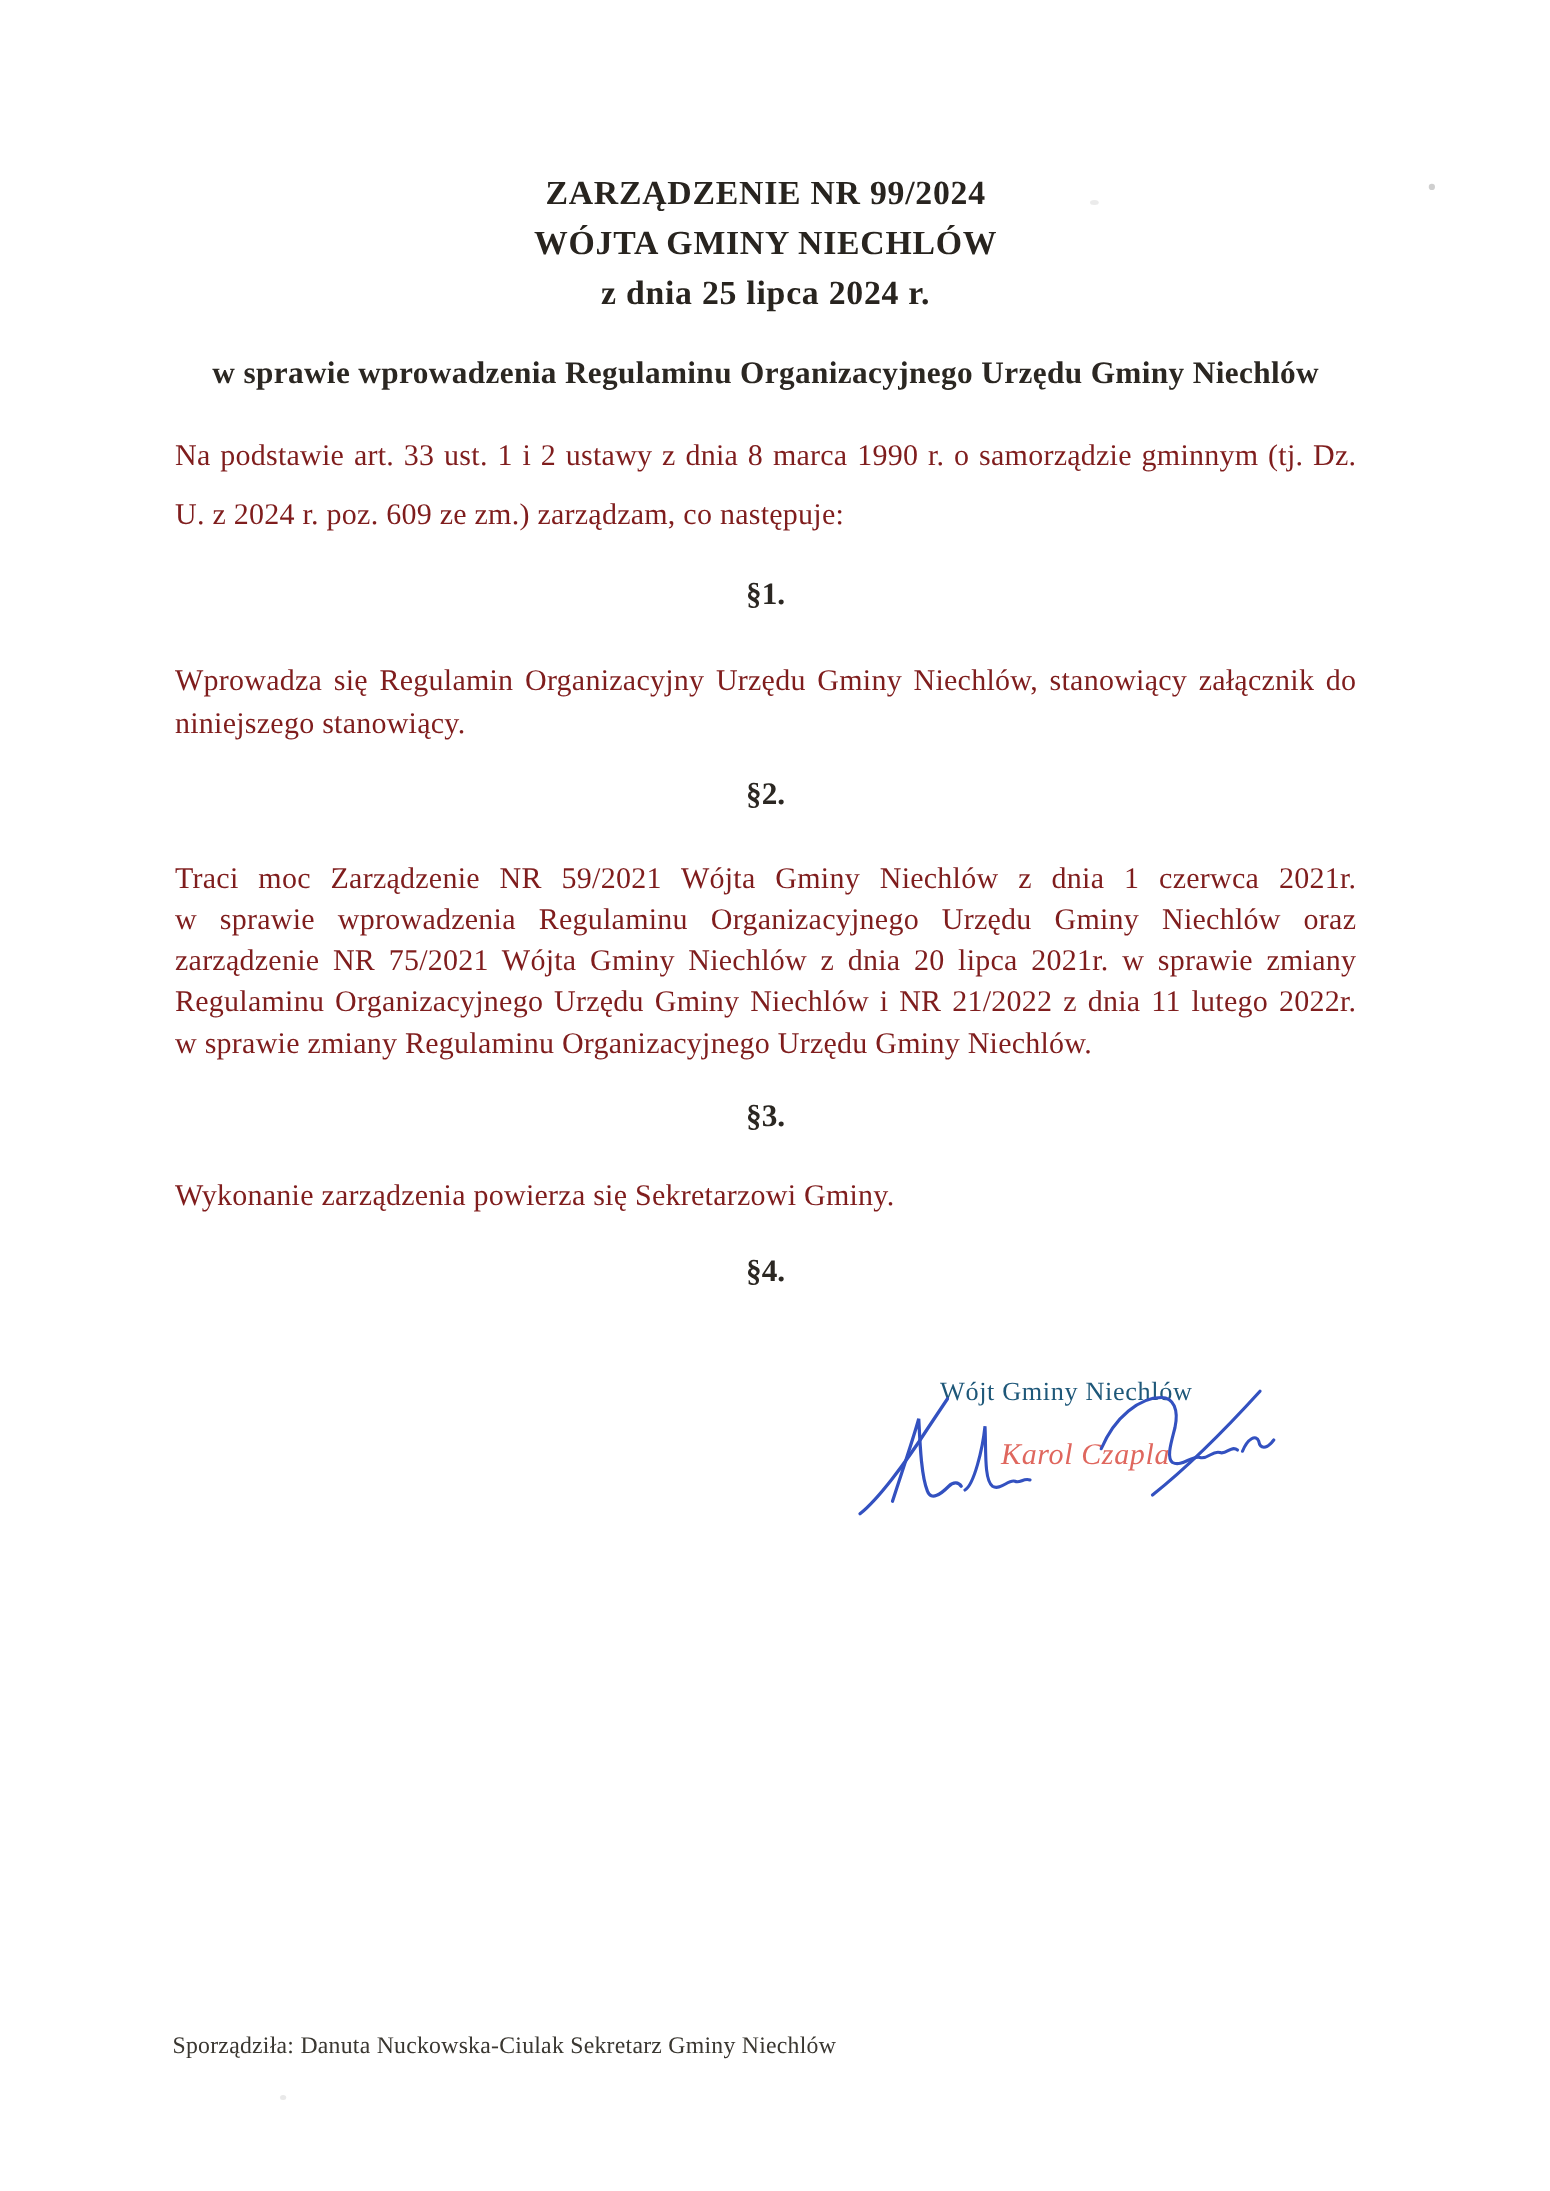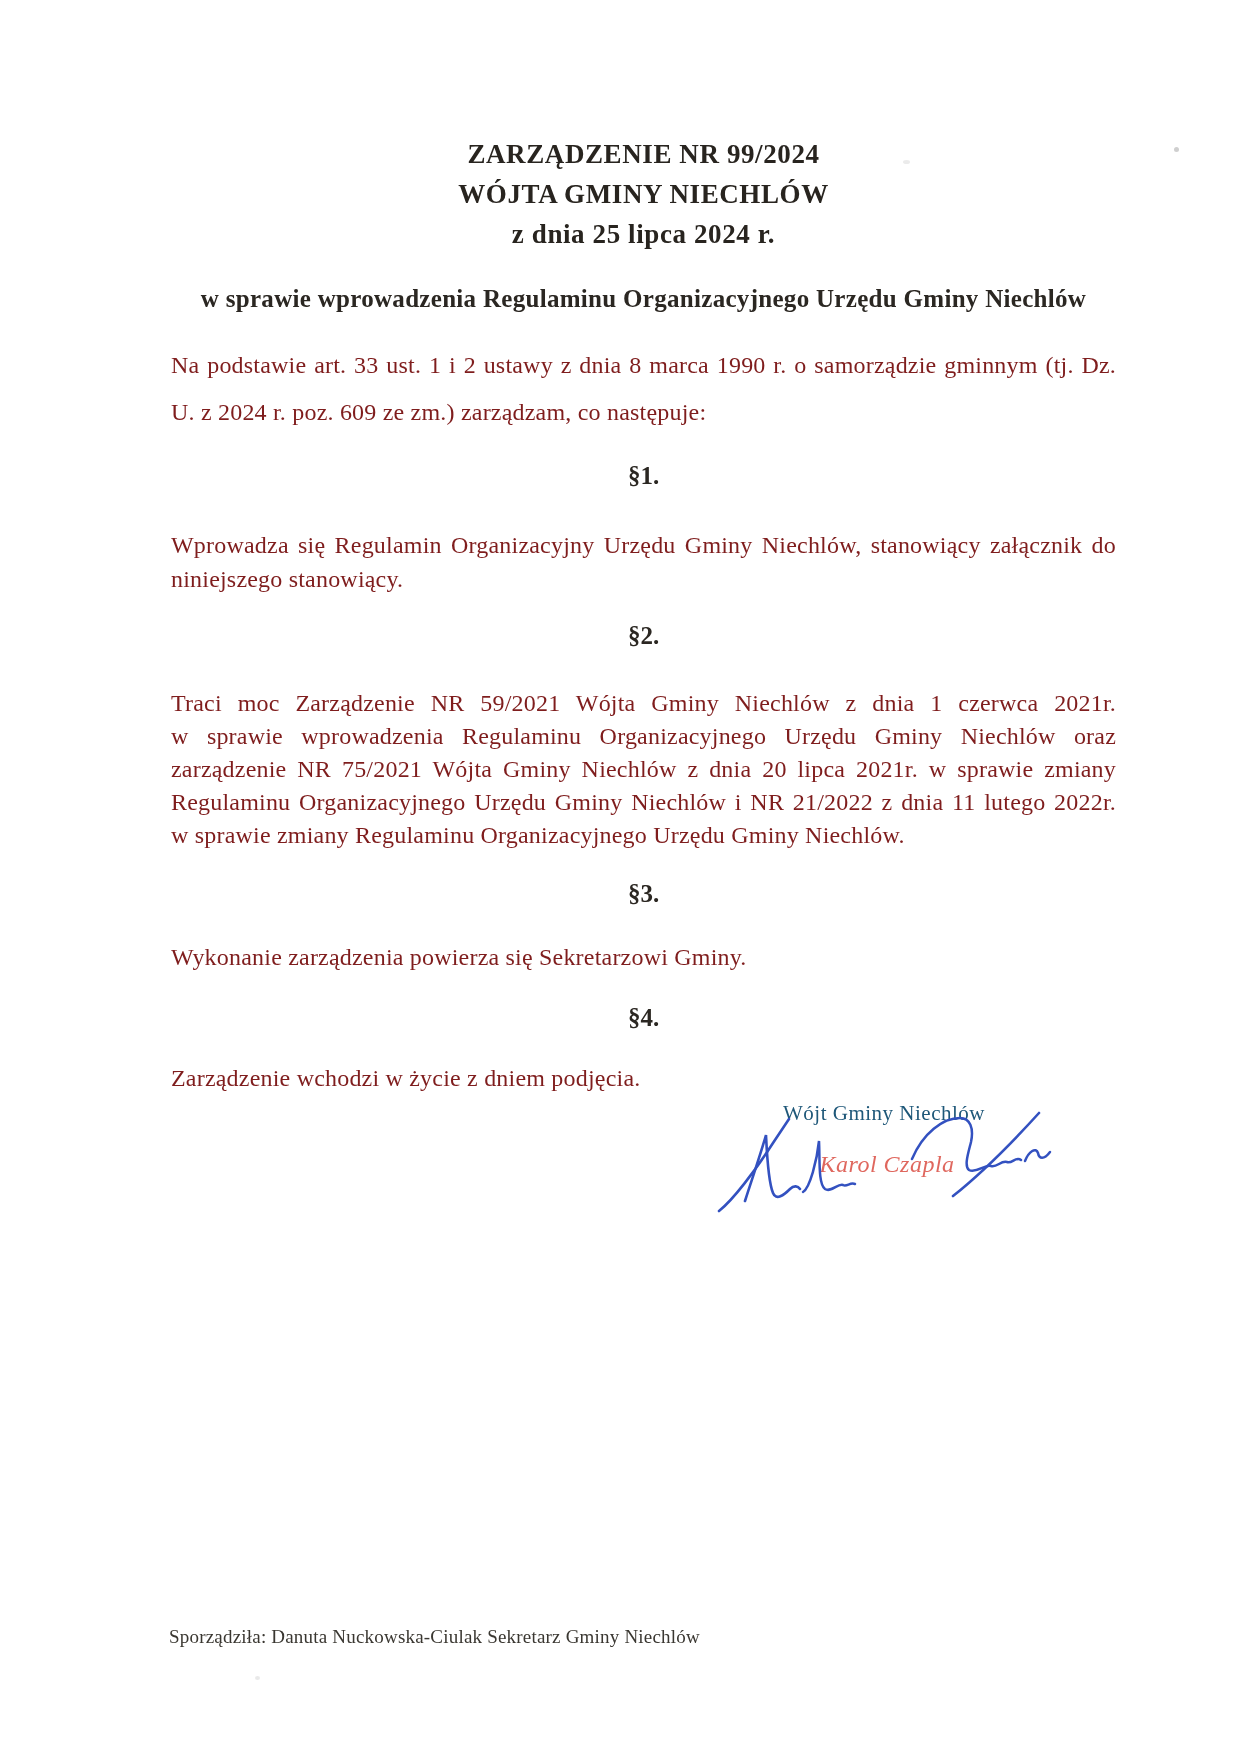--- a/index.html
+++ b/index.html
@@ -10,21 +10,21 @@
   .page {
     position: relative;
     width: 1240px;
     height: 1753px;
     margin: 0 auto;
     background: #ffffff;
     overflow: hidden;
     font-family: "Liberation Serif", "DejaVu Serif", serif;
     color: #2e2c29;
   }
-  .abs { position: absolute; margin-left: 31px; }
+  .abs { position: absolute; }
 
   
   .title-block {
     left: 140px; top: 134px; width: 945px;
     text-align: center;
     font-weight: bold;
     font-size: 27px;
     line-height: 40px;
     letter-spacing: 0.6px;
     color: #28241f;
@@ -75,21 +75,21 @@
     left: 100px; top: 8px; width: 230px;
     text-align: center;
     font-size: 21px;
     letter-spacing: 0.5px;
     color: #0c4a6e;
     opacity: 0.92;
   }
   .stamp-name {
     position: absolute;
     left: 138px; top: 58px; width: 160px;
-    text-align: center;
+    text-align: right;
     font-style: italic;
     font-size: 24px;
     letter-spacing: 0.5px;
     color: #dd5b51;
     opacity: 0.92;
   }
   .ink-svg { position: absolute; left: 0; top: 0; }
 
   
   .footer-line {
@@ -137,23 +137,20 @@
     <div class="jline">Regulaminu Organizacyjnego Urzędu Gminy Niechlów i NR 21/2022 z dnia 11 lutego 2022r.</div>
     <div class="lline">w sprawie zmiany Regulaminu Organizacyjnego Urzędu Gminy Niechlów.</div>
   </div>
 
   <div class="abs sec-head sec3-head">§3.</div>
   <div class="abs para sec3-para">
     <div class="lline">Wykonanie zarządzenia powierza się Sekretarzowi Gminy.</div>
   </div>
 
   <div class="abs sec-head sec4-head">§4.</div>
-  <div class="abs para sec4-para">
-    <div class="lline">Zarządzenie wchodzi w życie z dniem podjęcia.</div>
-  </div>
 
   <div class="abs sig-block">
     <div class="stamp-title">Wójt Gminy Niechlów</div>
     <div class="stamp-name">Karol Czapla</div>
     <svg class="ink-svg" width="420" height="160" viewBox="0 0 420 160" fill="none">
 
       <path d="M50,118 C64,107 86,78 104,50 C110,41 116,32 120,26" stroke="#3351c0" stroke-width="2.6" stroke-linecap="round"></path>
 
       <path d="M76,108 C83,86 92,60 97,42 C98,62 99,88 104,100 C107,108 115,102 121,96 C125,92 129,93 131,96" stroke="#3351c0" stroke-width="2.6" stroke-linecap="round"></path>
 

